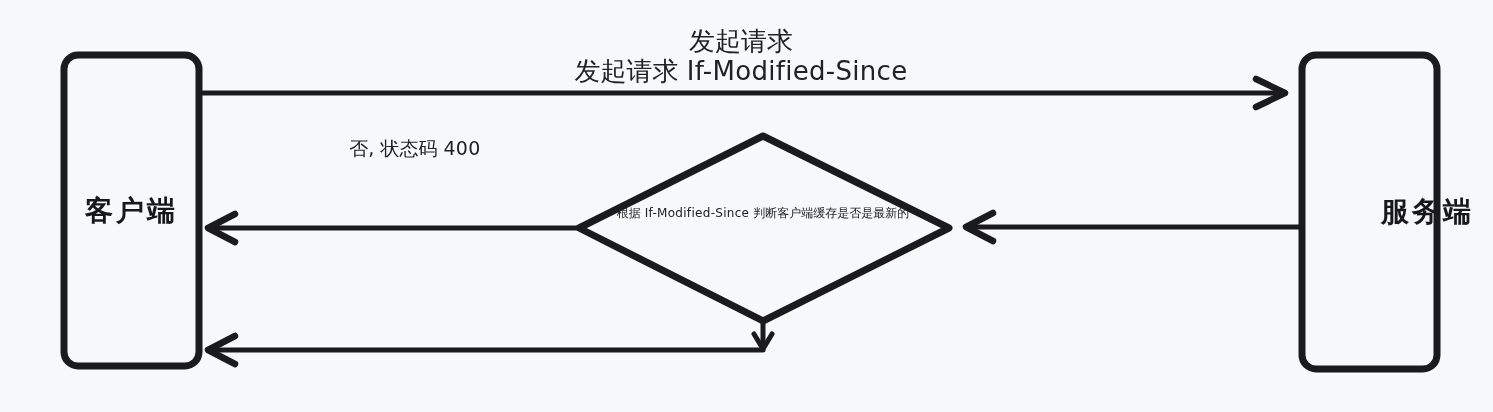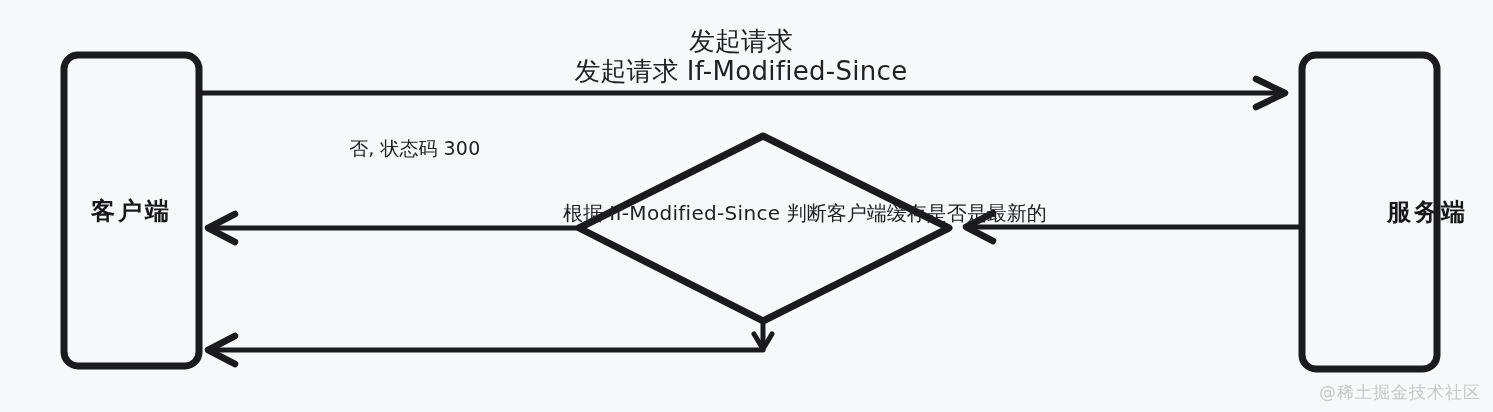--- a/index.html
+++ b/index.html
@@ -33,29 +33,29 @@
   }
   .code {
     font-weight: 400;
     letter-spacing: 0.3px;
   }
   .node-label {
     position: absolute;
     display: flex;
     align-items: center;
     justify-content: center;
-    font-size: 24px;
+    font-size: 28px;
     font-weight: 700;
     letter-spacing: 3px;
     color: #18181c;
   }
   .decision-label {
     position: absolute;
     text-align: center;
-    font-size: 20px;
+    font-size: 12px;
     line-height: 28px;
     color: #212126;
     white-space: nowrap;
   }
   .label-mid {
     font-size: 19px;
     line-height: 28px;
   }
   .watermark {
     position: absolute;
@@ -107,19 +107,18 @@
     <span class="line"><span>根据 </span><span class="code">If-Modified-Since</span></span>
     <span class="line">判断客户端缓存是否是最新的</span>
   </div>
 
   <div class="edge-label" style="left:541px; top:26px; width:400px;">
     <span class="line">发起请求</span>
     <span class="line"><span>发起请求 </span><span class="code">If-Modified-Since</span></span>
   </div>
 
   <div class="edge-label label-mid" style="left:235px; top:134px; width:360px;">
-    <span class="line"><span>否, 状态码 </span><span class="code">300</span></span>
+    <span class="line"><span>否, 状态码 </span><span class="code">400</span></span>
   </div>
 
 
-  <div class="watermark">@稀土掘金技术社区</div>
 
 </div>
 
 </body></html>

